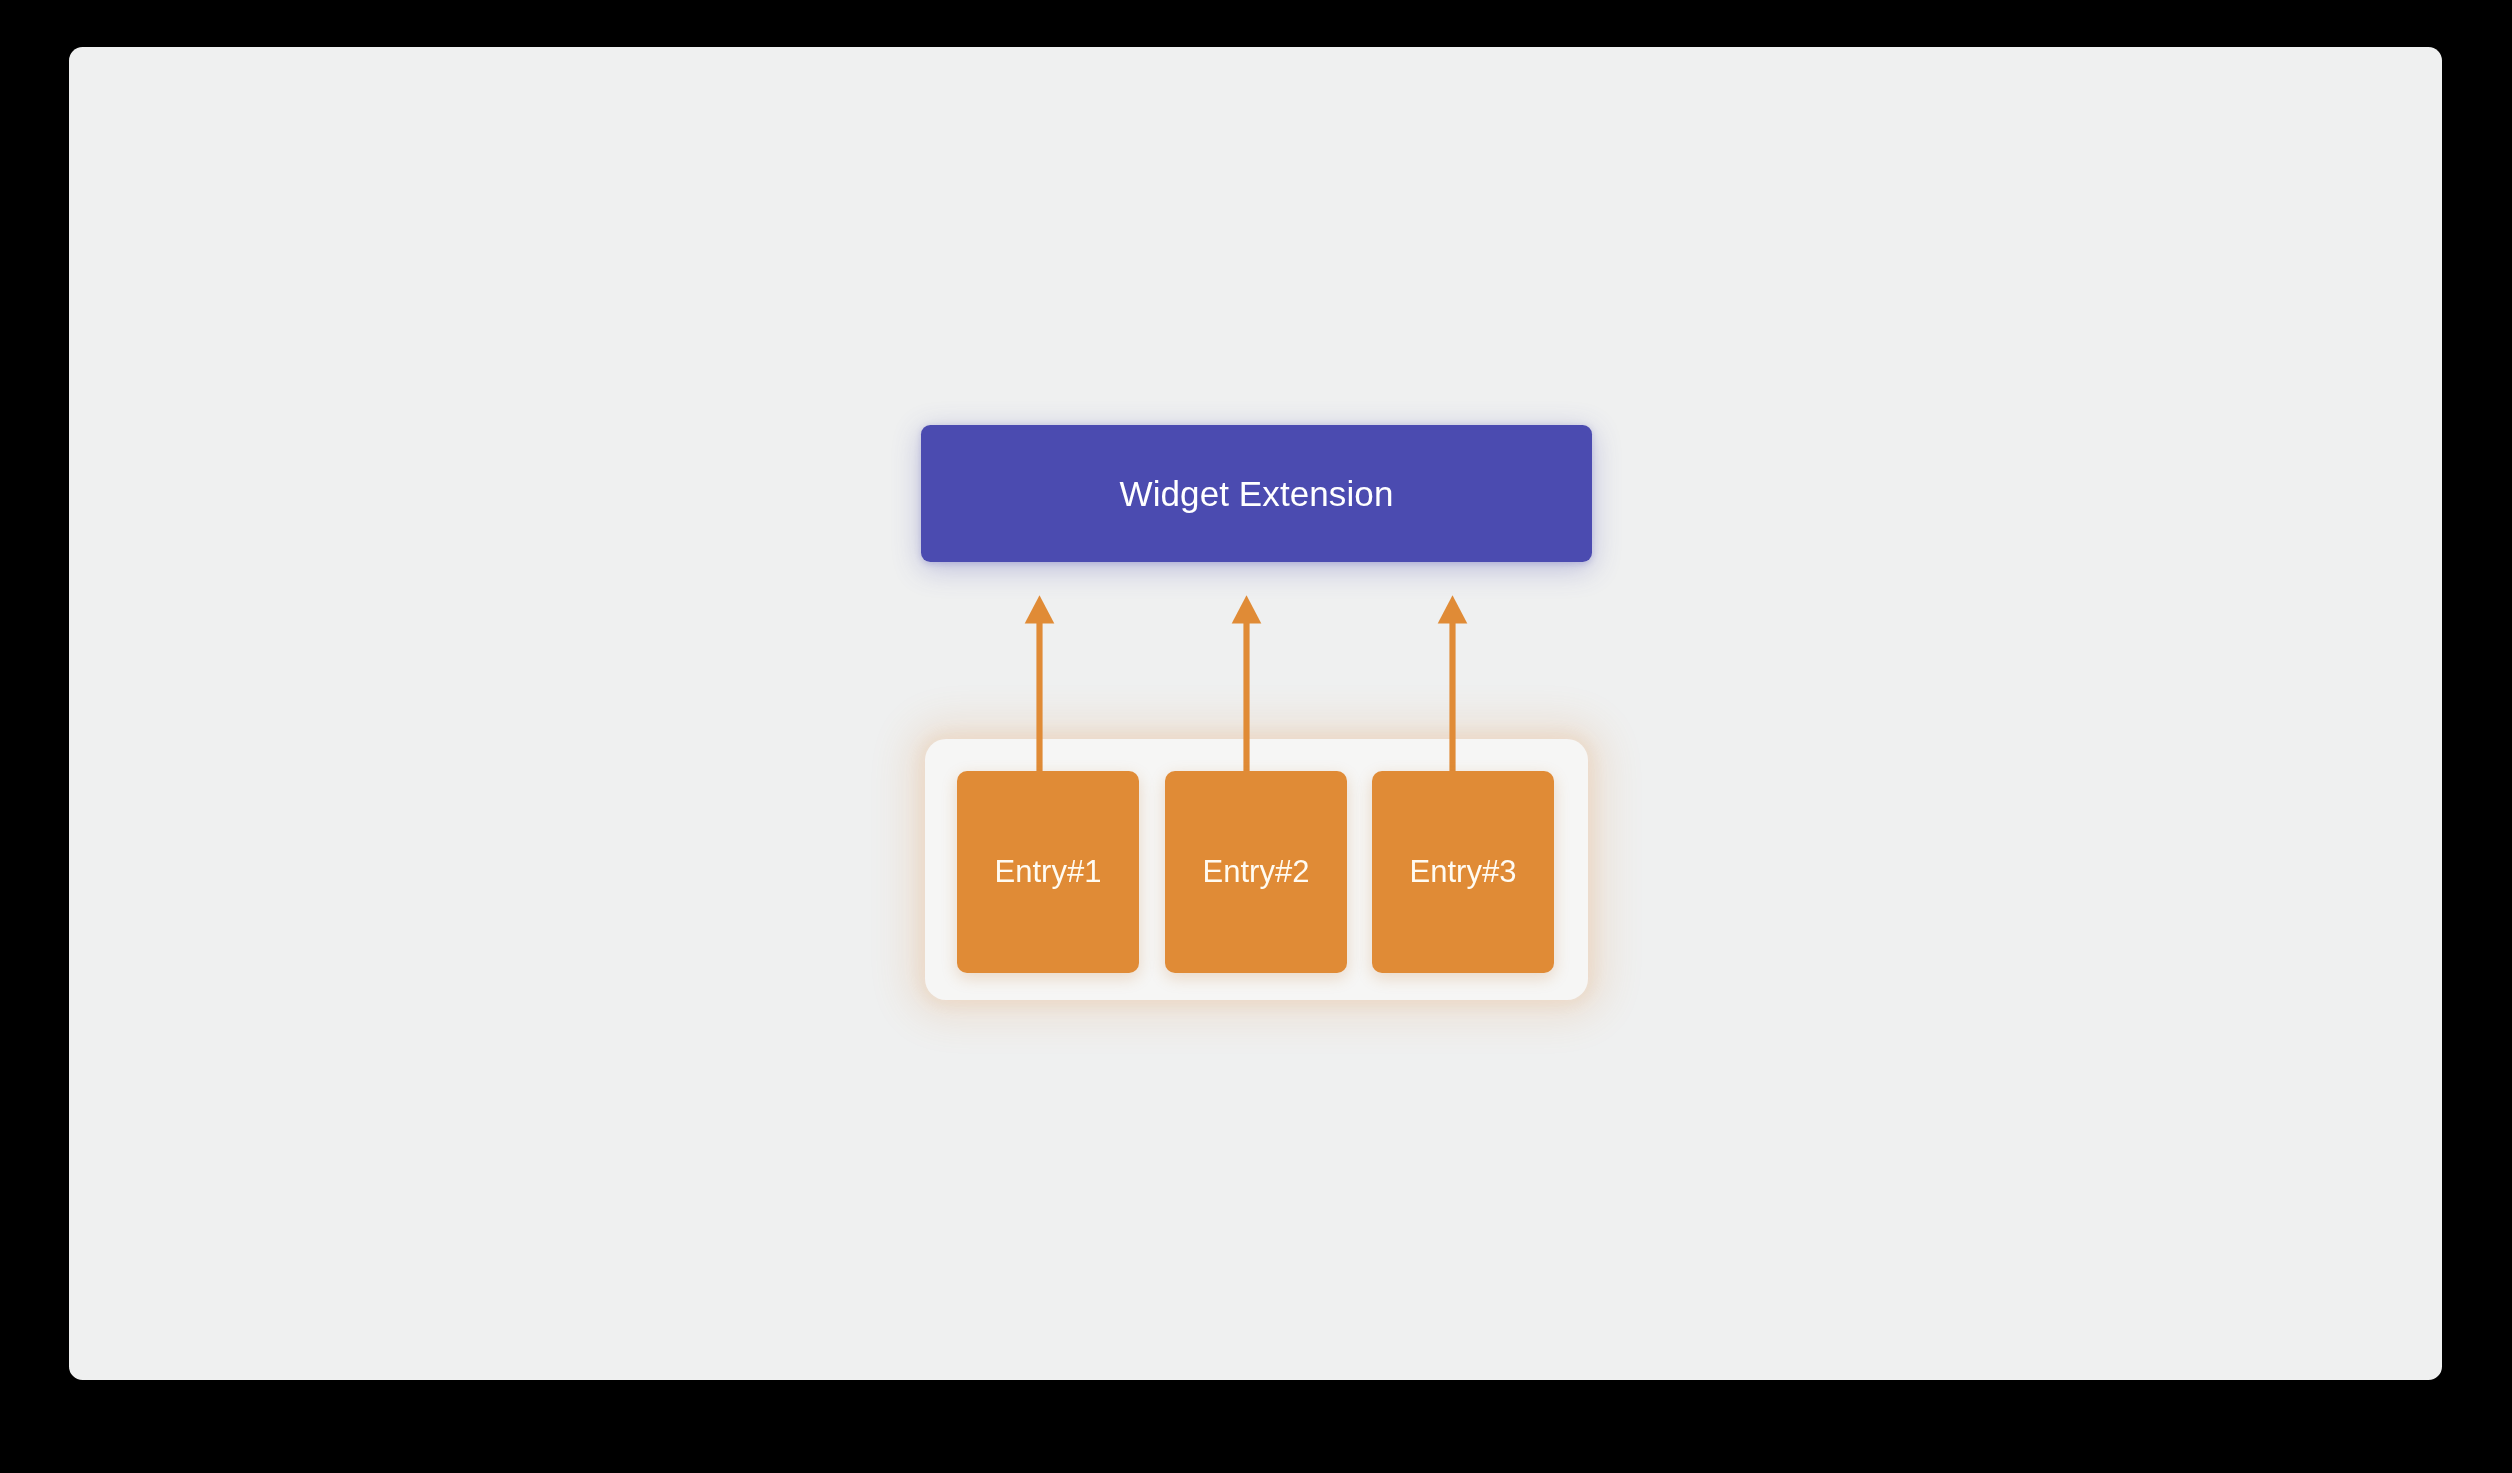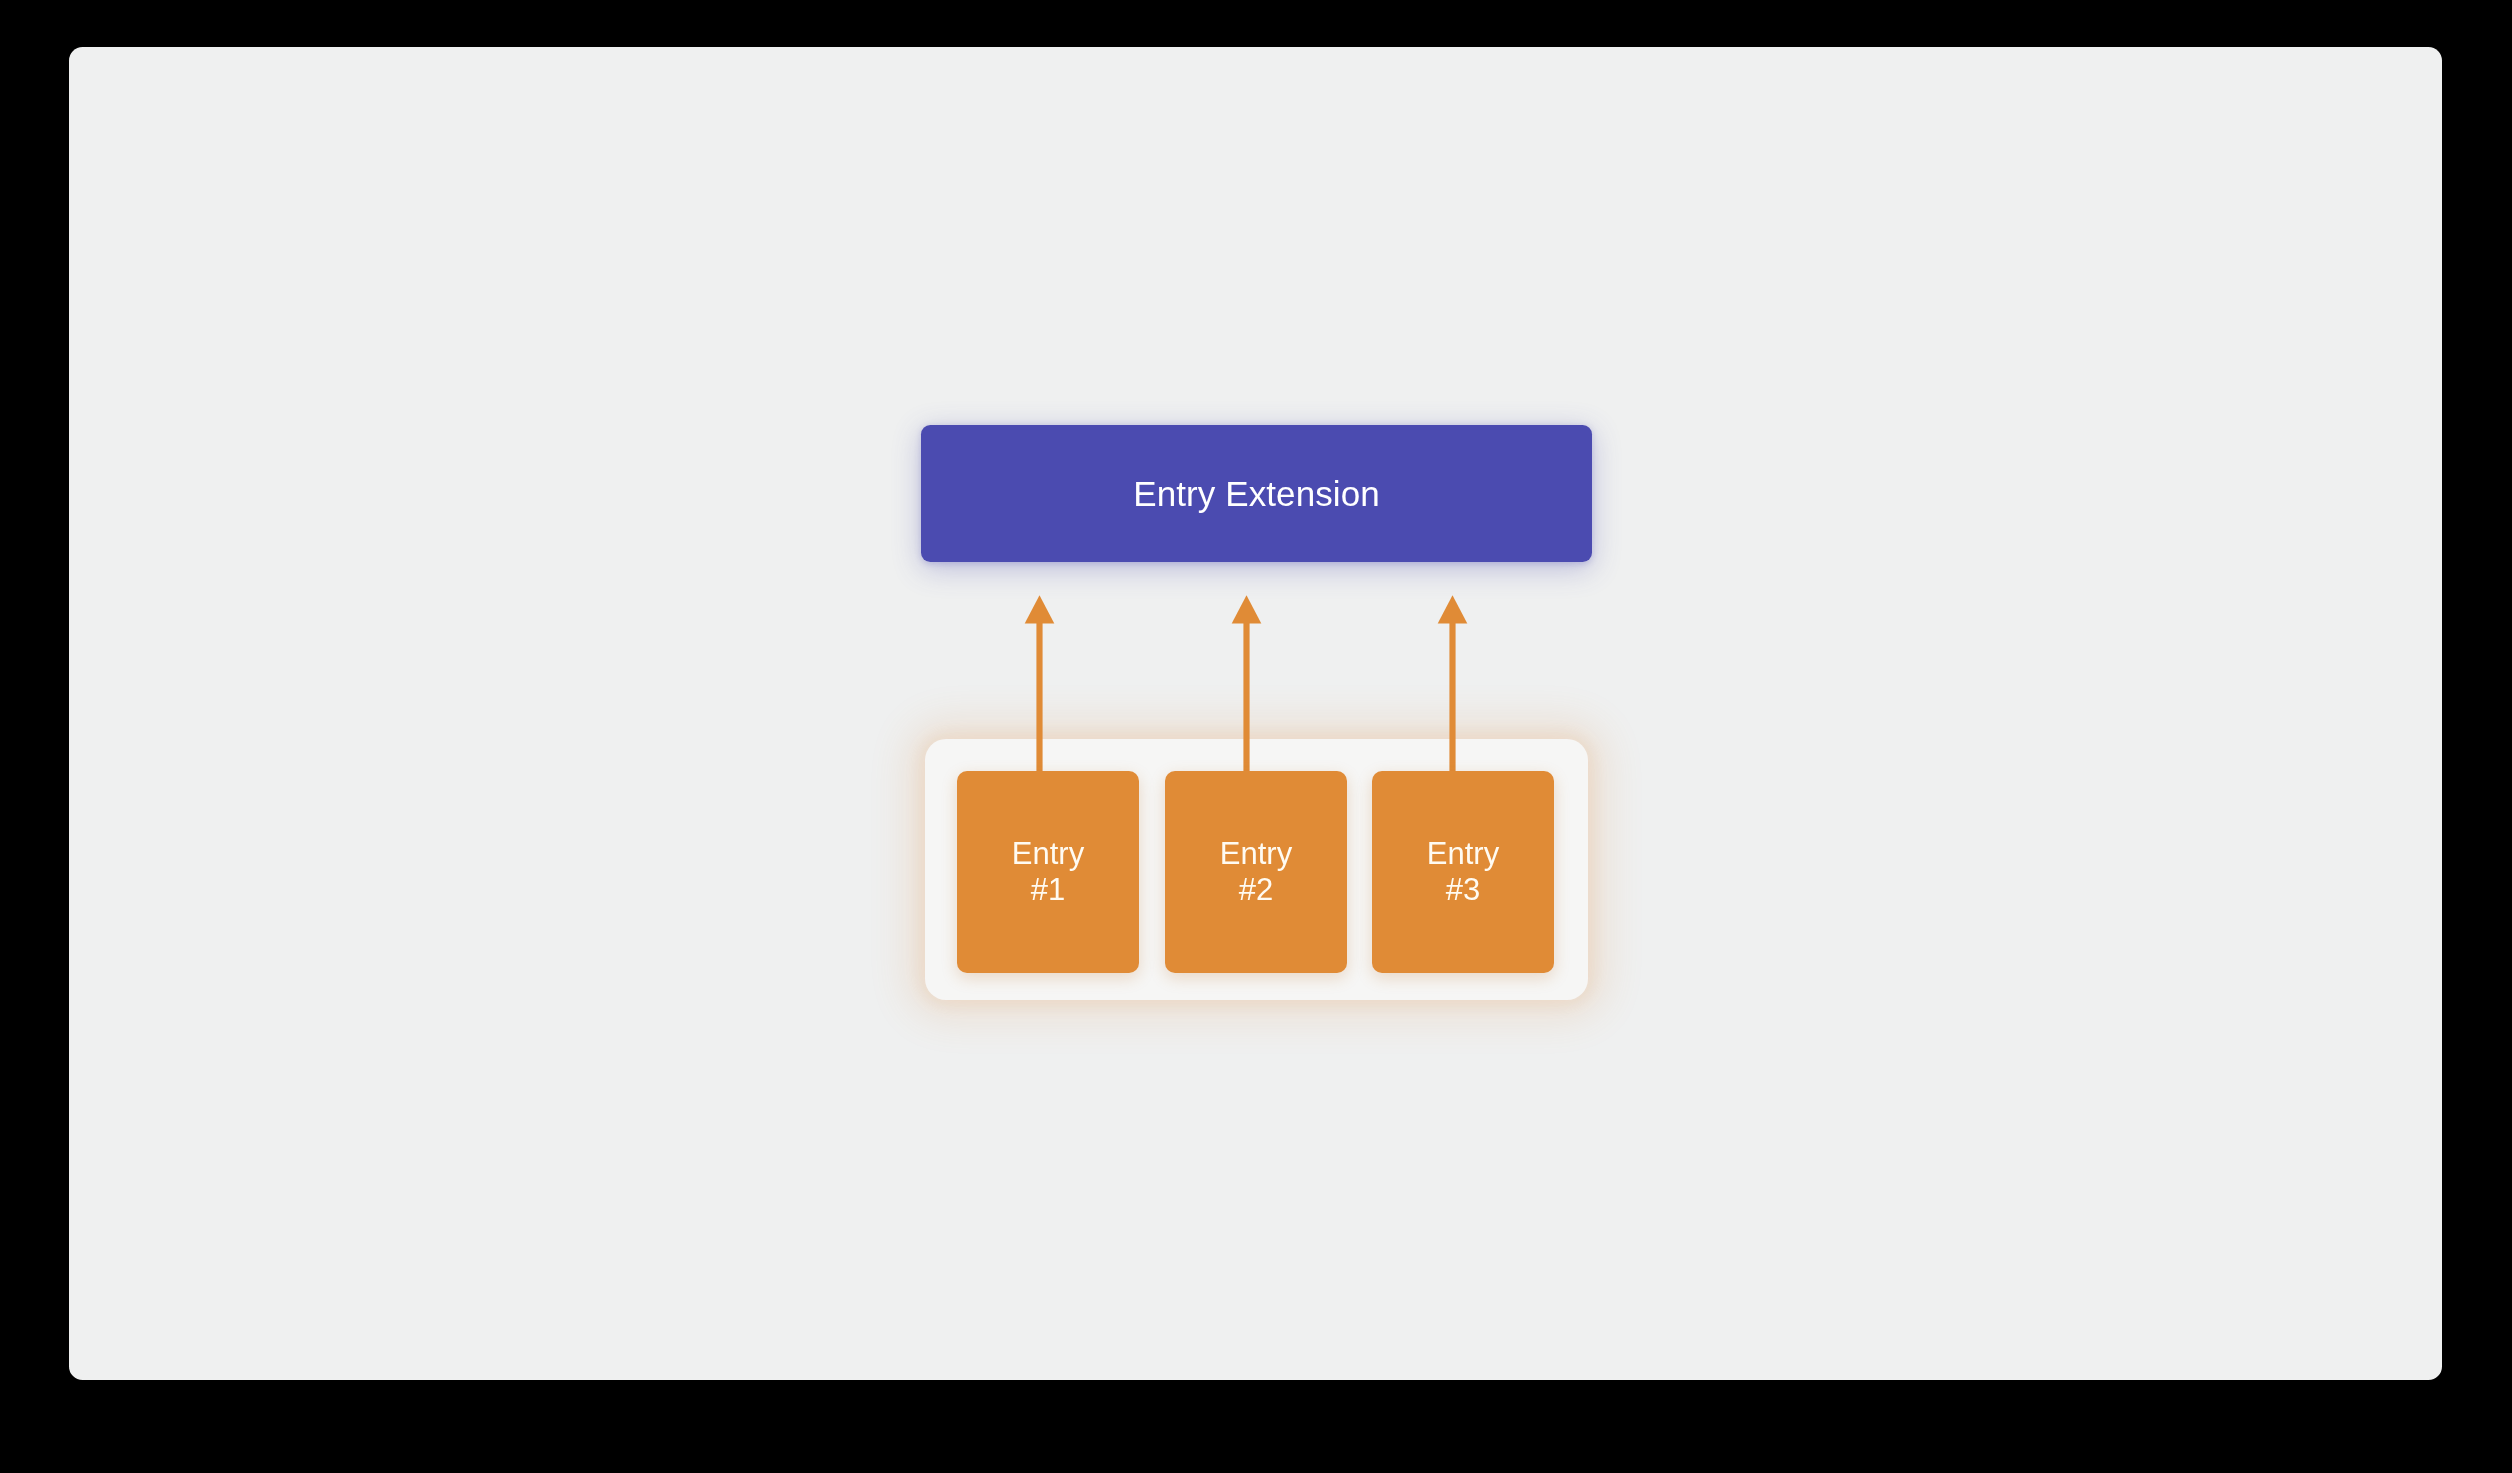--- a/index.html
+++ b/index.html
@@ -83,21 +83,20 @@
   }
 
   
   .entry-node {
     position: absolute;
     width: 182px;
     height: 202px;
     background: #E08B36;
     border-radius: 10px;
     display: flex;
-    flex-direction: column;
     align-items: center;
     justify-content: center;
     box-shadow: 0 5px 16px rgba(190, 110, 30, 0.22);
   }
 
   #entry-node-1 { left: 888px; top: 724px; }   
   #entry-node-2 { left: 1096px; top: 724px; }
   #entry-node-3 { left: 1303px; top: 724px; }
 
   .entry-line {
@@ -163,21 +162,21 @@
         <span class="entry-line">Entry</span>
         <span class="entry-line">#2</span>
       </div>
 
       <div class="entry-node" id="entry-node-3">
         <span class="entry-line">Entry</span>
         <span class="entry-line">#3</span>
       </div>
 
       <div id="widget-extension-node">
-        <span id="widget-extension-label">Entry Extension</span>
+        <span id="widget-extension-label">Widget Extension</span>
       </div>
 
     </div>
 
   </div>
 
 </div>
 
 
 </body></html>

